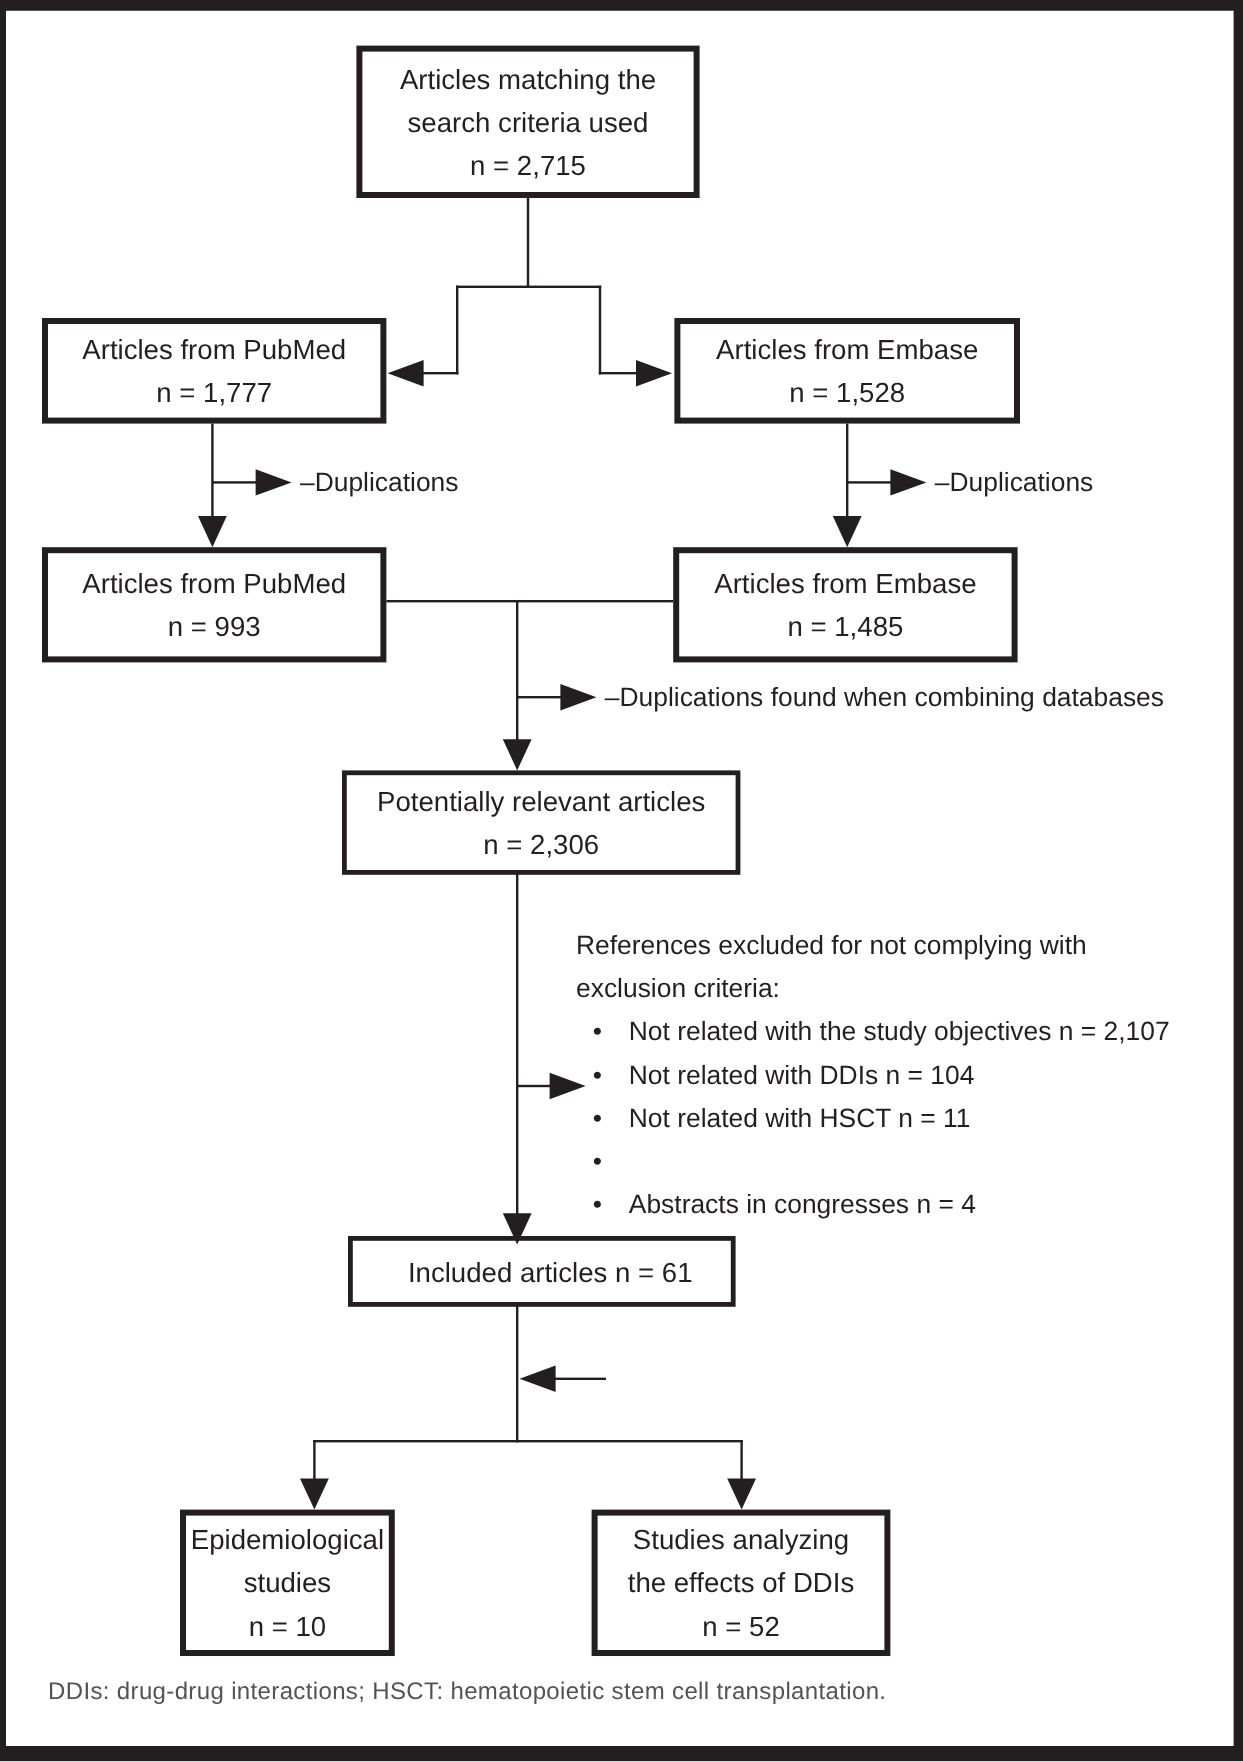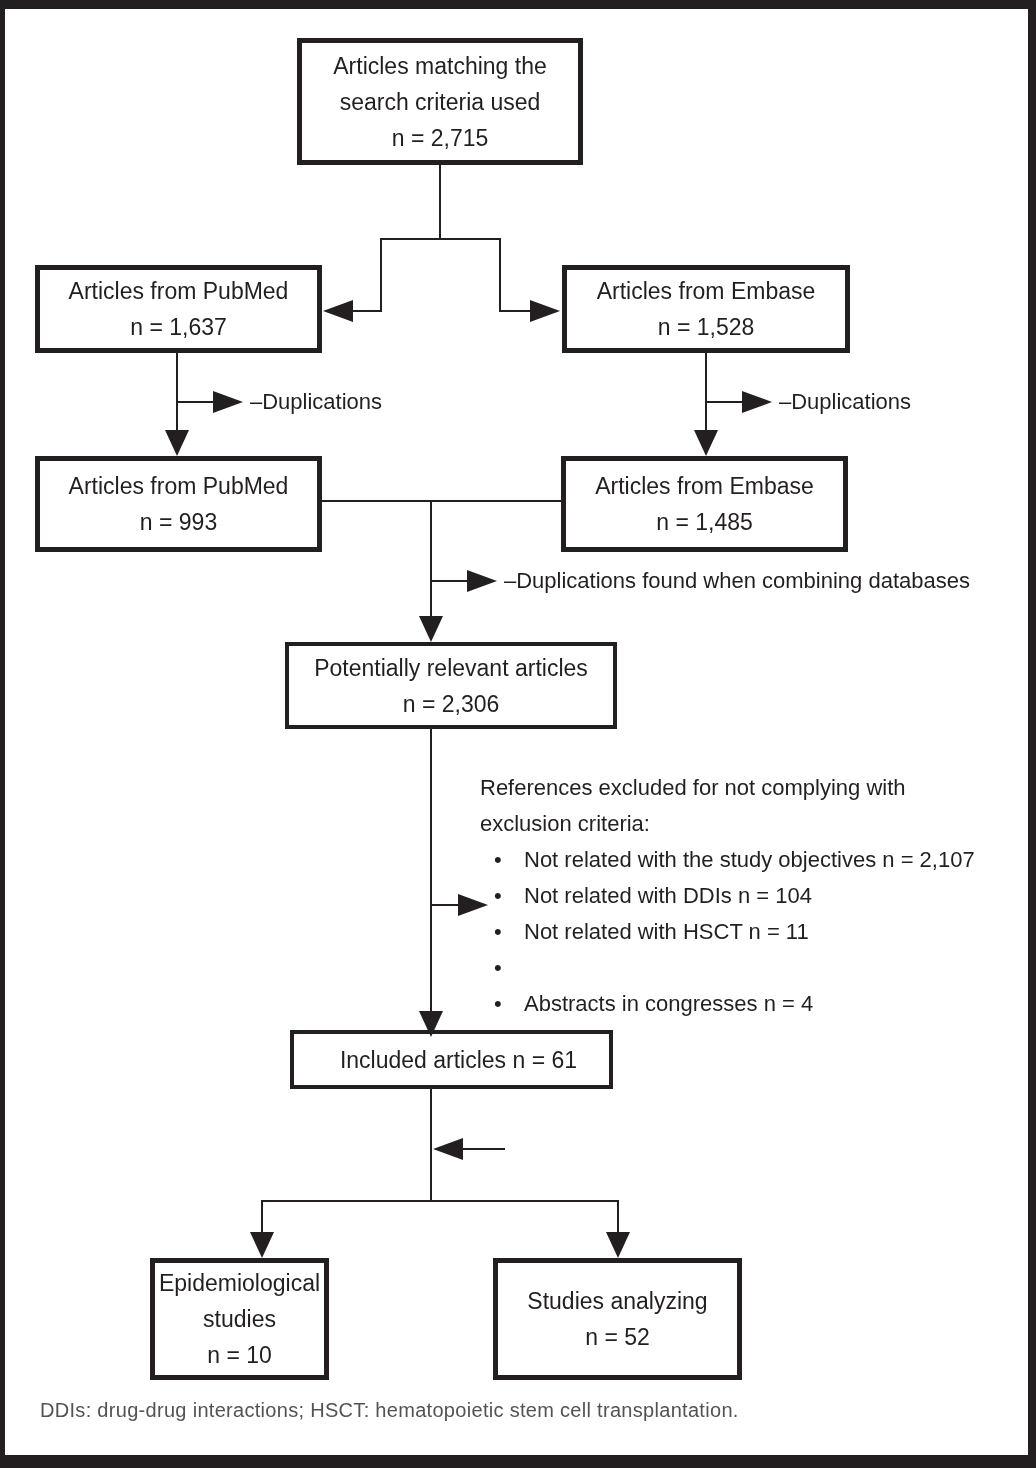--- a/index.html
+++ b/index.html
@@ -58,21 +58,21 @@
   <div id="frame"></div>
 
   <div class="box" style="left:297px;top:38px;width:286px;height:127px;">
     <span>Articles matching the</span>
     <span>search criteria used</span>
     <span>n = 2,715</span>
   </div>
 
   <div class="box" style="left:35px;top:265px;width:287px;height:88px;">
     <span>Articles from PubMed</span>
-    <span>n = 1,637</span>
+    <span>n = 1,777</span>
   </div>
 
   <div class="box" style="left:562px;top:265px;width:288px;height:88px;">
     <span>Articles from Embase</span>
     <span>n = 1,528</span>
   </div>
 
   <div class="box" style="left:35px;top:456px;width:287px;height:96px;">
     <span>Articles from PubMed</span>
     <span>n = 993</span>
@@ -93,20 +93,21 @@
   </div>
 
   <div class="box" style="left:150px;top:1258px;width:179px;height:122px;">
     <span>Epidemiological</span>
     <span>studies</span>
     <span>n = 10</span>
   </div>
 
   <div class="box" style="left:493px;top:1258px;width:249px;height:122px;">
     <span>Studies analyzing</span>
+    <span>the effects of DDIs</span>
     <span>n = 52</span>
   </div>
 
   <div class="line" style="left:439px;top:165px;width:2px;height:75px;"></div>
   <div class="line" style="left:380px;top:238px;width:121px;height:2px;"></div>
   <div class="line" style="left:380px;top:238px;width:2px;height:74px;"></div>
   <div class="line" style="left:499px;top:238px;width:2px;height:74px;"></div>
   <div class="line" style="left:350px;top:310px;width:32px;height:2px;"></div>
   <div class="arr-left" style="left:323px;top:300px;"></div>
   <div class="line" style="left:499px;top:310px;width:33px;height:2px;"></div>

